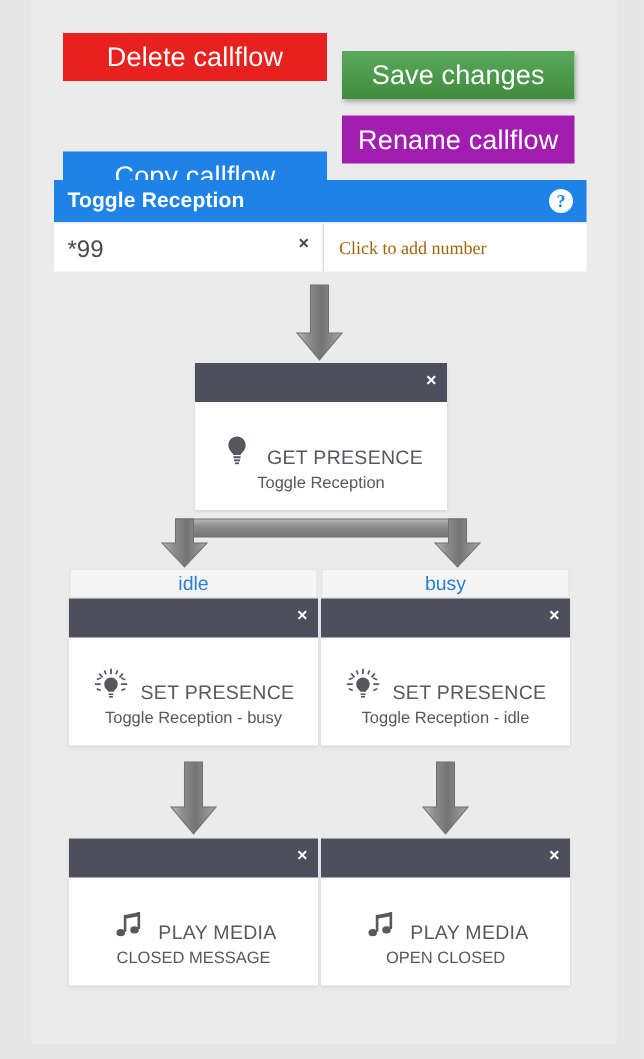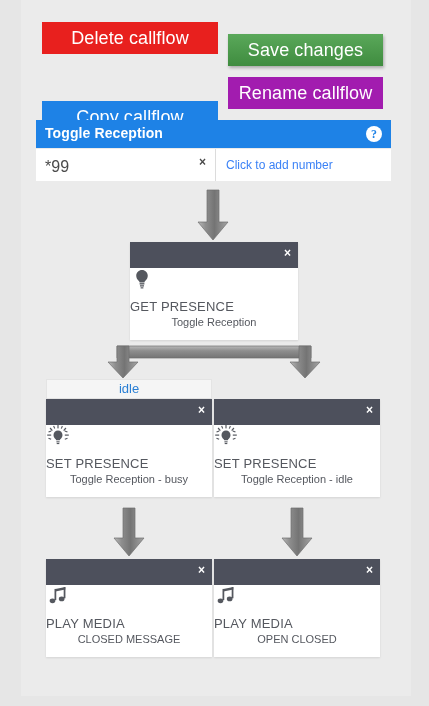--- a/index.html
+++ b/index.html
@@ -124,22 +124,23 @@
     font-size: 12px;
     font-weight: bold;
     color: #4a4a4a;
     cursor: pointer;
     line-height: 14px;
   }
   .num-add {
     position: absolute;
     left: 190px; top: 9px;
     font-size: 12px;
-    color: #3b82f6;
-    cursor: pointer;
+    color: #a16207;
+    cursor: pointer;
+    font-family: Liberation Serif, serif;
   }
 
   
   .node {
     position: absolute;
     background: #ffffff;
     box-sizing: border-box;
     box-shadow: 0 1px 2px rgba(0,0,0,.10);
   }
   .node-head {
@@ -153,24 +154,23 @@
     color: #ffffff;
     font-size: 12px;
     font-weight: bold;
     line-height: 14px;
     cursor: pointer;
   }
   .node-body {
     position: relative;
     height: 44px;
     display: flex;
-    align-items: flex-start;
+    align-items: flex-end;
     justify-content: center;
     gap: 8px;
-    flex-direction: column;
   }
   .node-icon {
     display: inline-flex;
     align-items: center;
     justify-content: center;
     width: 24px; height: 24px;
     flex: none;
   }
   .node-title {
     font-size: 13px;
@@ -297,20 +297,21 @@
           <rect x="9.8" y="18.8" width="4.4" height="1.4" fill="#55585f"></rect>
           <rect x="10.5" y="21" width="3" height="1.3" fill="#55585f"></rect>
         </svg>
       </span>
       <span class="node-title">GET PRESENCE</span>
     </div>
     <div class="node-foot">Toggle Reception</div>
   </div>
 
   <div class="branch-label" id="branch-idle">idle</div>
+  <div class="branch-label" id="branch-busy">busy</div>
 
   <div class="node" id="node-set-left">
     <div class="node-head">
       <span class="node-head-x">×</span>
     </div>
     <div class="node-body">
       <span class="node-icon">
         <svg width="24" height="24" viewBox="0 0 24 24">
           <path fill="#55585f" d="M12 6.6c-2.5 0-4.5 2-4.5 4.5 0 1.7.9 3 1.9 3.9.4.4.7.8.8 1.2h3.6
                    c.1-.4.4-.8.8-1.2 1-.9 1.9-2.2 1.9-3.9 0-2.5-2-4.5-4.5-4.5z"></path>

